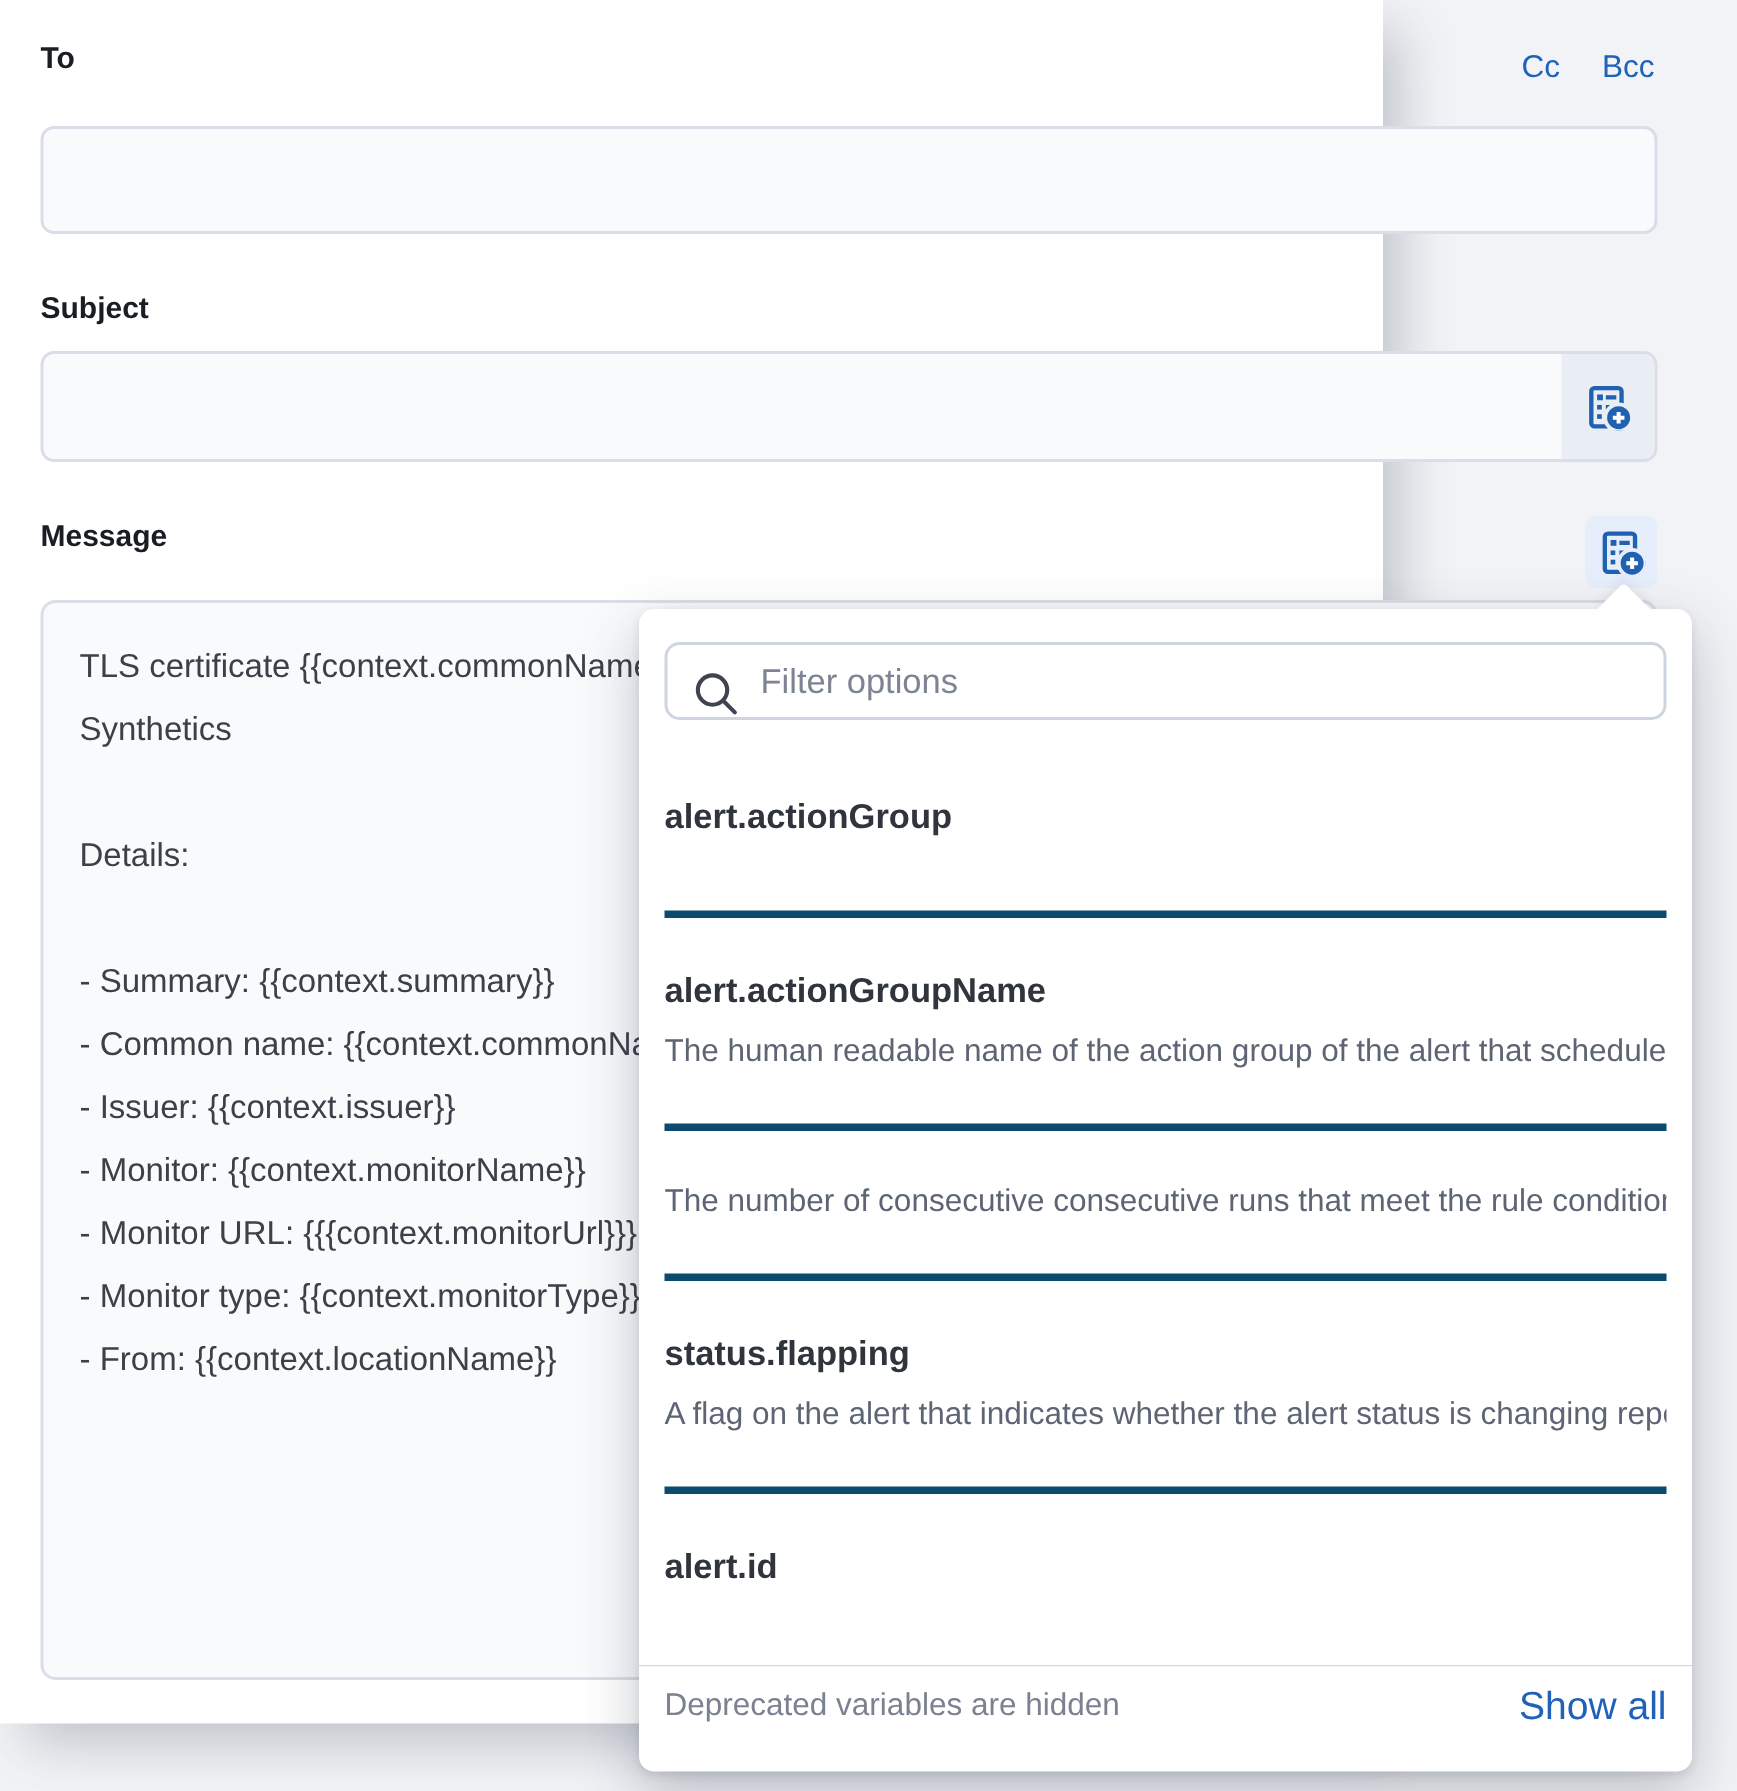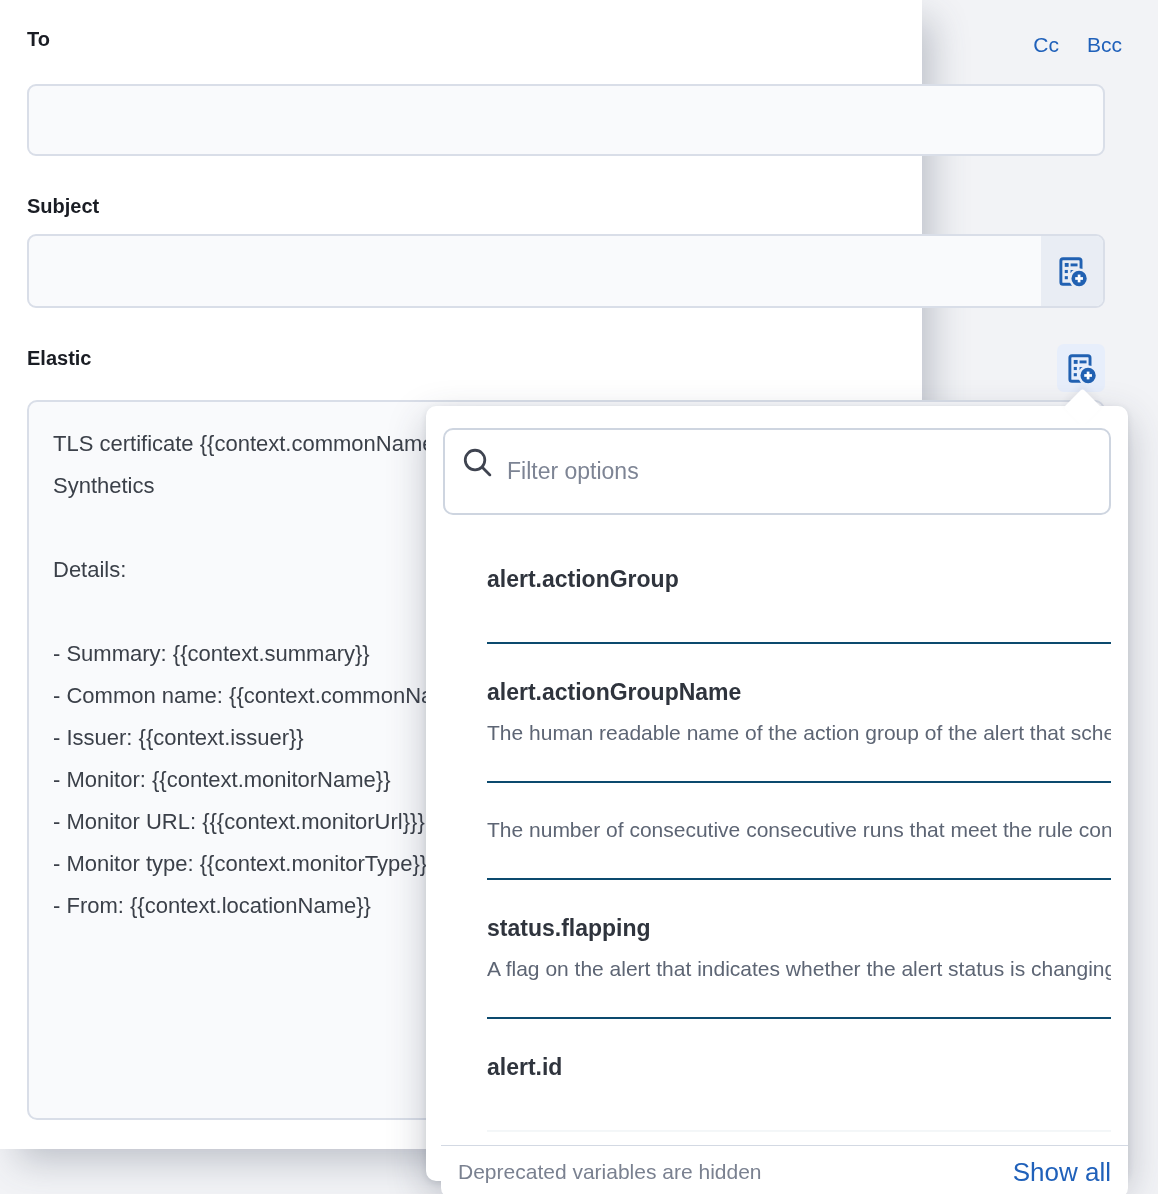--- a/index.html
+++ b/index.html
@@ -13,21 +13,21 @@
     position: absolute; left: 0; top: 0;
     width: 922px; height: 1149px;
     background: #ffffff;
     box-shadow: 14px 16px 34px -4px rgba(70,80,100,0.30);
   }
   .field-label {
     position: absolute; left: 27px;
     font-size: 20px; font-weight: 700; color: #1a1d24;
   }
   .cc-bcc {
-    position: absolute; left: 44px; top: 33px; width: 1078px;
+    position: absolute; left: 25px; top: 33px; width: 1078px;
     display: flex; justify-content: flex-end; gap: 28px;
   }
   .cc-bcc a {
     font-size: 21px; font-weight: 500; color: #2061ba;
     text-decoration: none; cursor: pointer;
   }
   .text-field {
     position: absolute; left: 27px; width: 1078px;
     background: #f9fafc;
     border: 2px solid #d9dee8; border-radius: 9px;
@@ -67,51 +67,51 @@
     box-shadow: 0 14px 38px rgba(45,55,75,0.28), 0 2px 6px rgba(45,55,75,0.12);
   }
   .popover-arrow {
     position: absolute; left: 643px; top: -12px;
     width: 27px; height: 27px; background: #ffffff;
     transform: rotate(45deg); border-radius: 3px;
     box-shadow: -3px -3px 6px rgba(45,55,75,0.06);
   }
   .popover-filter { padding: 22px 17px 16px; position: relative; }
   .filter-input {
-    width: 100%; height: 87px;
+    width: 100%; height: 52px;
     border: 2px solid #ced5e0; border-radius: 10px; background: #ffffff;
     font-size: 23px; color: #3b4049; padding: 0 20px 0 62px; outline: none;
     font-family: "Liberation Sans", sans-serif;
   }
   .filter-input::placeholder { color: #7d8494; }
   .filter-search-icon {
     position: absolute; left: 35px; top: 40px; pointer-events: none;
   }
   .options-list {
     height: 614px; overflow: hidden; position: relative; padding: 0 17px;
   }
-  .option { padding: 34px 0 35px; border-bottom: 2px solid #0c4a6e; cursor: pointer; margin-left: 44px; }
+  .option { padding: 34px 0 35px; border-bottom: 5px solid #0c4a6e; cursor: pointer; }
   .option:last-child { border-bottom: none; }
   .option-title {
     font-size: 23px; line-height: 28px; font-weight: 700; color: #2f343d;
     margin-bottom: 14px; white-space: nowrap; overflow: hidden;
   }
   .option-desc {
     font-size: 21px; line-height: 26px; color: #5d6574;
     white-space: nowrap; overflow: hidden;
   }
   .list-fade {
     position: absolute; left: 0; right: 0; bottom: 0; height: 52px;
     background: linear-gradient(to bottom, rgba(255,255,255,0) 0%, rgba(255,255,255,0.92) 55%, #ffffff 100%);
     pointer-events: none;
   }
   .popover-footer {
     height: 53px; border-top: 1px solid #d3d9e3;
     display: flex; align-items: center; justify-content: space-between;
-    padding: 0 17px; background: #ffffff; border-radius: 0 0 10px 10px; margin-left: 15px;
+    padding: 0 17px; background: #ffffff; border-radius: 0 0 10px 10px;
   }
   .footer-note { font-size: 21px; color: #7a8190; }
   .show-all-link {
     font-size: 26px; font-weight: 500; color: #2061ba;
     text-decoration: none; cursor: pointer;
   }
 </style>
 </head>
 <body>
 
@@ -137,21 +137,21 @@
         <rect x="4" y="7.2" width="1.6" height="1.6" fill="#2161b2"></rect>
         <line x1="7" y1="8" x2="10.6" y2="8" stroke="#2161b2" stroke-width="1.5"></line>
         <rect x="4" y="10.4" width="1.6" height="1.6" fill="#2161b2"></rect>
         <circle cx="11.4" cy="11.6" r="4.6" fill="#2161b2" stroke="#e9edf4" stroke-width="1.3"></circle>
         <line x1="11.4" y1="9.6" x2="11.4" y2="13.6" stroke="#ffffff" stroke-width="1.4"></line>
         <line x1="9.4" y1="11.6" x2="13.4" y2="11.6" stroke="#ffffff" stroke-width="1.4"></line>
       </svg>
     </div>
   </div>
 
-  <div class="field-label" style="top:347px;">Elastic</div>
+  <div class="field-label" style="top:347px;">Message</div>
   <button class="add-var-btn">
     <svg width="31" height="31" viewBox="0 0 16 16">
       <rect x="2" y="1.4" width="10.4" height="13.2" rx="1.1" fill="none" stroke="#2161b2" stroke-width="1.5"></rect>
       <rect x="4" y="3.6" width="2" height="2" fill="#2161b2"></rect>
       <line x1="7" y1="4.6" x2="10.6" y2="4.6" stroke="#2161b2" stroke-width="1.5"></line>
       <rect x="4" y="7.2" width="1.6" height="1.6" fill="#2161b2"></rect>
       <line x1="7" y1="8" x2="10.6" y2="8" stroke="#2161b2" stroke-width="1.5"></line>
       <rect x="4" y="10.4" width="1.6" height="1.6" fill="#2161b2"></rect>
       <circle cx="11.4" cy="11.6" r="4.6" fill="#2161b2" stroke="#e7eefb" stroke-width="1.3"></circle>
       <line x1="11.4" y1="9.6" x2="11.4" y2="13.6" stroke="#ffffff" stroke-width="1.4"></line>

